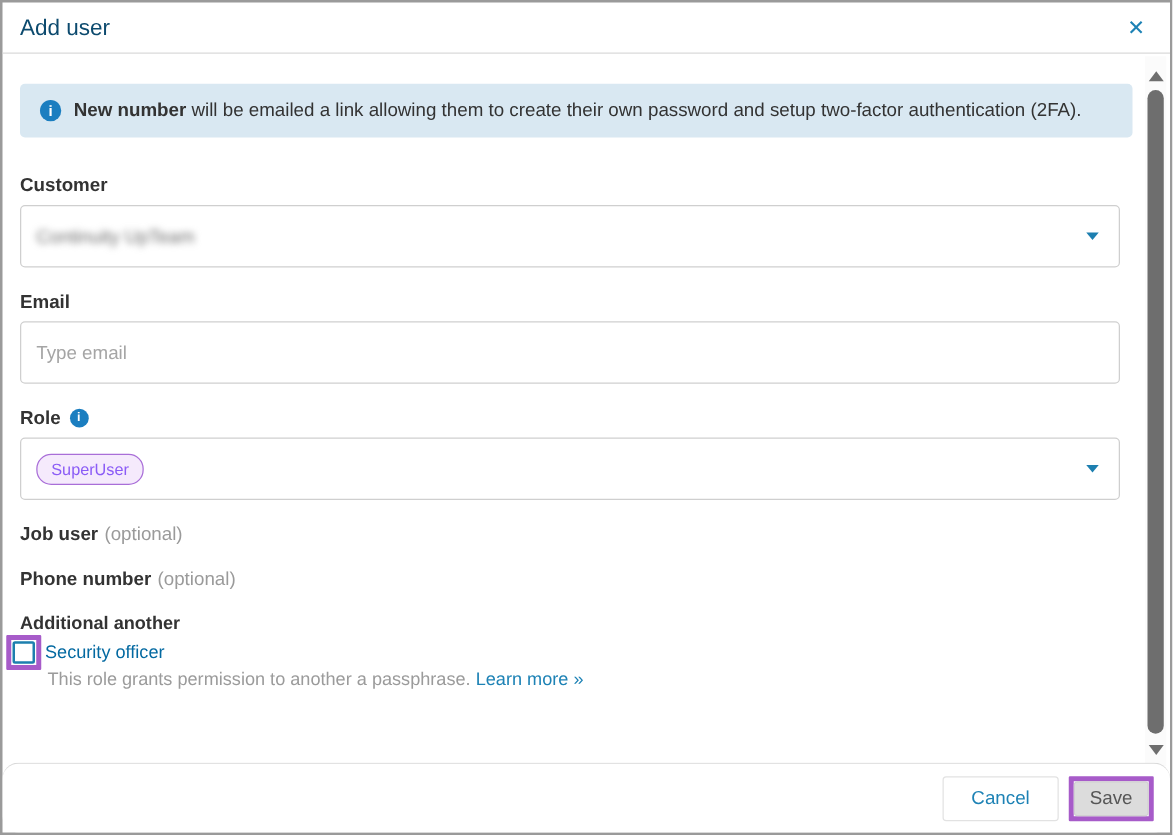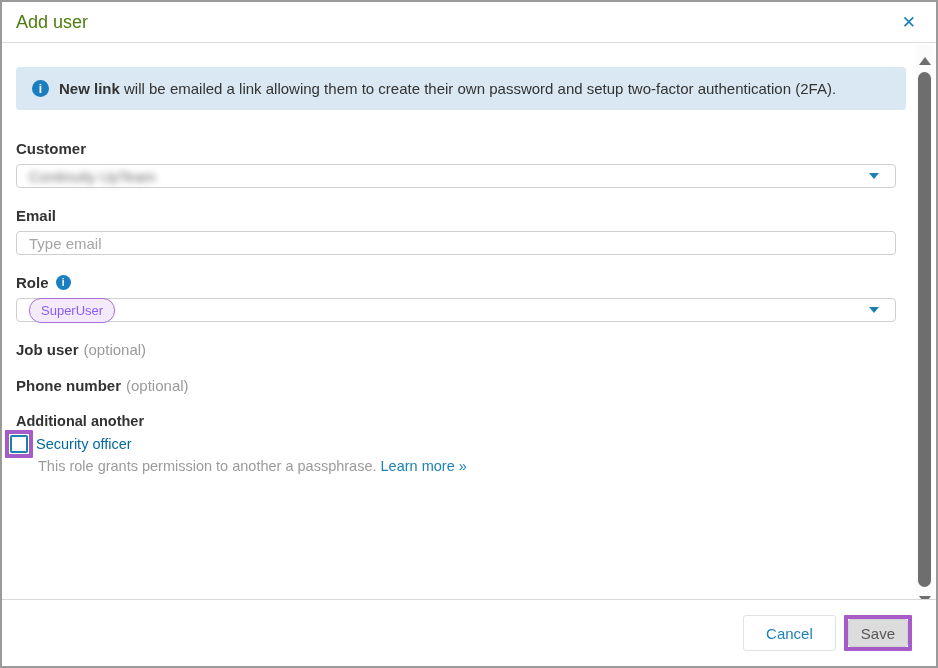--- a/index.html
+++ b/index.html
@@ -17,21 +17,21 @@
 
   
   .header {
     height: 41px;
     border-bottom: 1px solid #dadada;
     display: flex;
     align-items: center;
     justify-content: space-between;
     padding: 0 16px 0 14px;
   }
-  .title { font-size: 18px; font-weight: 400; color: #4d7c0f; text-align: center; }
+  .title { font-size: 18px; font-weight: 400; color: #0c4a6e; text-align: center; }
   .close-btn {
     color: #1d82b5;
     font-size: 17px;
     line-height: 1;
     cursor: pointer;
     background: none;
     border: none;
     padding: 2px 4px;
     font-family: "Liberation Sans", sans-serif;
   }
@@ -91,21 +91,21 @@
     display: inline-flex;
     align-items: center;
     justify-content: center;
     margin-left: 7px;
     cursor: pointer;
   }
 
   .text-input, .select-box {
     position: relative;
     width: 880px;
-    height: 24px;
+    height: 50px;
     border: 1px solid #cfcfcf;
     border-radius: 4px;
     background: #fff;
     font-size: 15px;
     display: flex;
     align-items: center;
     padding: 0 12px;
   }
   input.text-input {
     display: block;
@@ -212,27 +212,28 @@
     height: 515px;
     background: #6e6e6e;
     border-radius: 7px;
     cursor: grab;
   }
 
   
   .footer {
     position: absolute;
     left: 0; right: 0; bottom: 0;
-    height: 67px;
+    height: 56px;
     background: #fff;
     border-top: 1px solid #d9d9d9;
     display: flex;
     align-items: center;
     justify-content: flex-end;
-    padding-right: 24px;
+    padding-right: 13px;
+    border-radius: 13px;
   }
   .btn {
     font-family: "Liberation Sans", sans-serif;
     font-size: 15px;
     height: 36px;
     border-radius: 3px;
     cursor: pointer;
   }
   .btn-cancel {
     background: #fff;
@@ -265,21 +266,21 @@
 
   <div class="header">
     <span class="title">Add user</span>
     <button class="close-btn">✕</button>
   </div>
 
   <div class="content">
 
     <div class="banner">
       <span class="info-icon">i</span>
-      <span><b>New link</b><span> will be emailed a link allowing them to create their own password and setup two-factor authentication (2FA).</span></span>
+      <span><b>New number</b><span> will be emailed a link allowing them to create their own password and setup two-factor authentication (2FA).</span></span>
     </div>
 
     <div class="form-group">
       <div class="form-label">
         <span>Customer</span>
       </div>
       <div class="select-box">
         <span class="redacted">Continuity UpTeam</span>
         <span class="caret"></span>
       </div>

